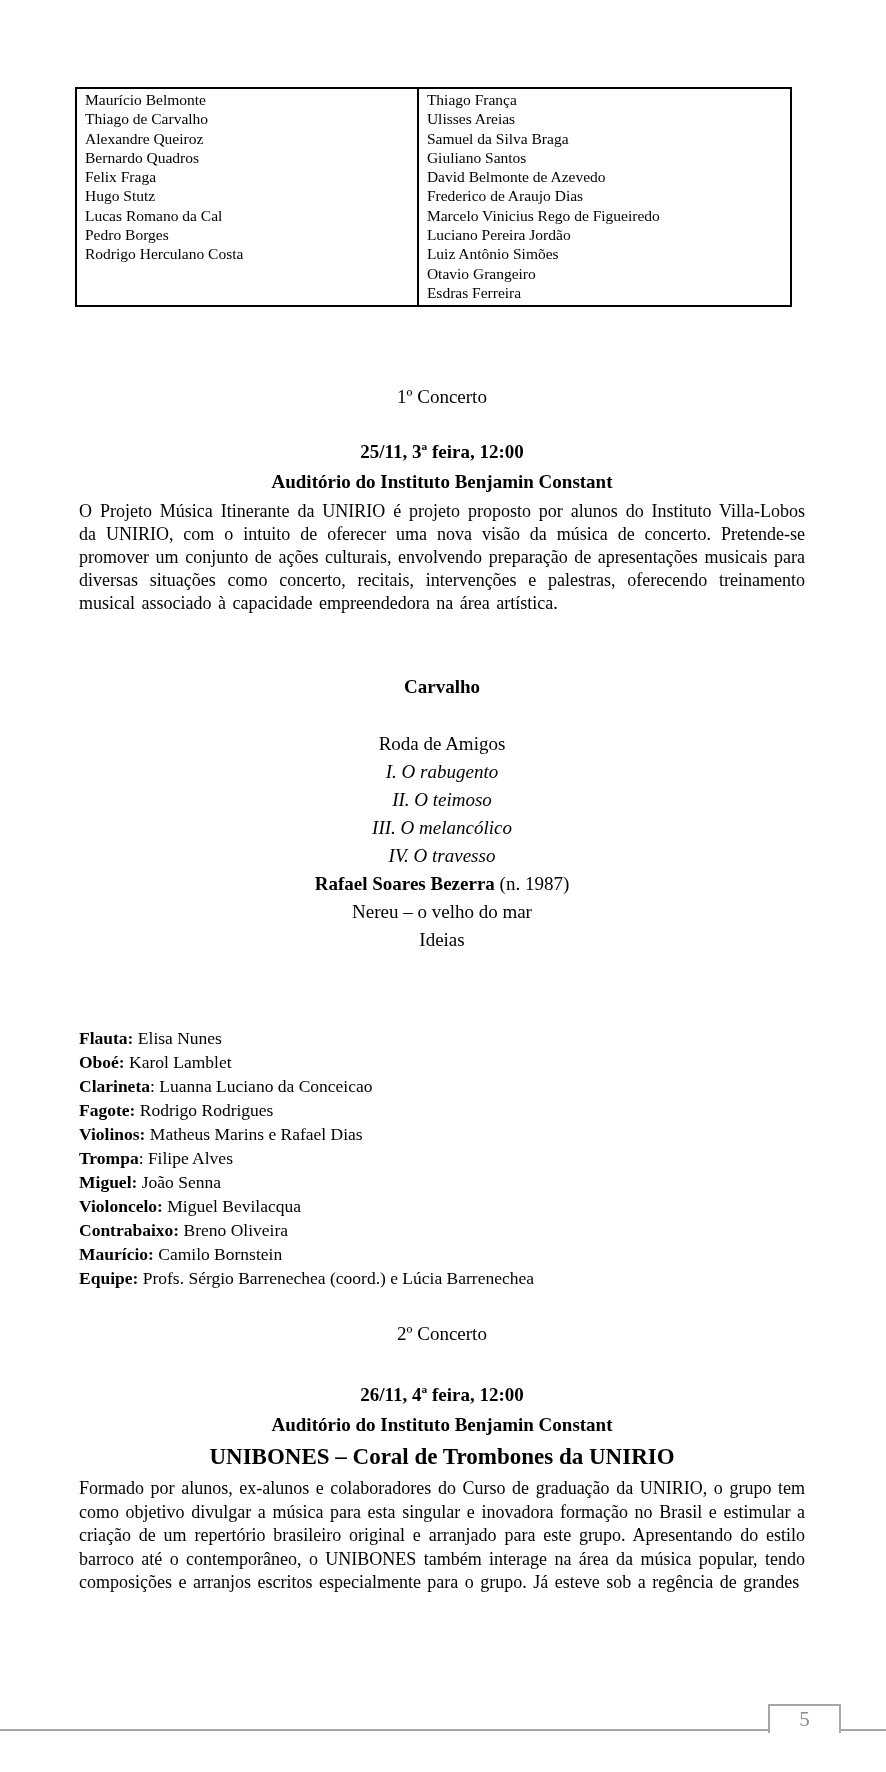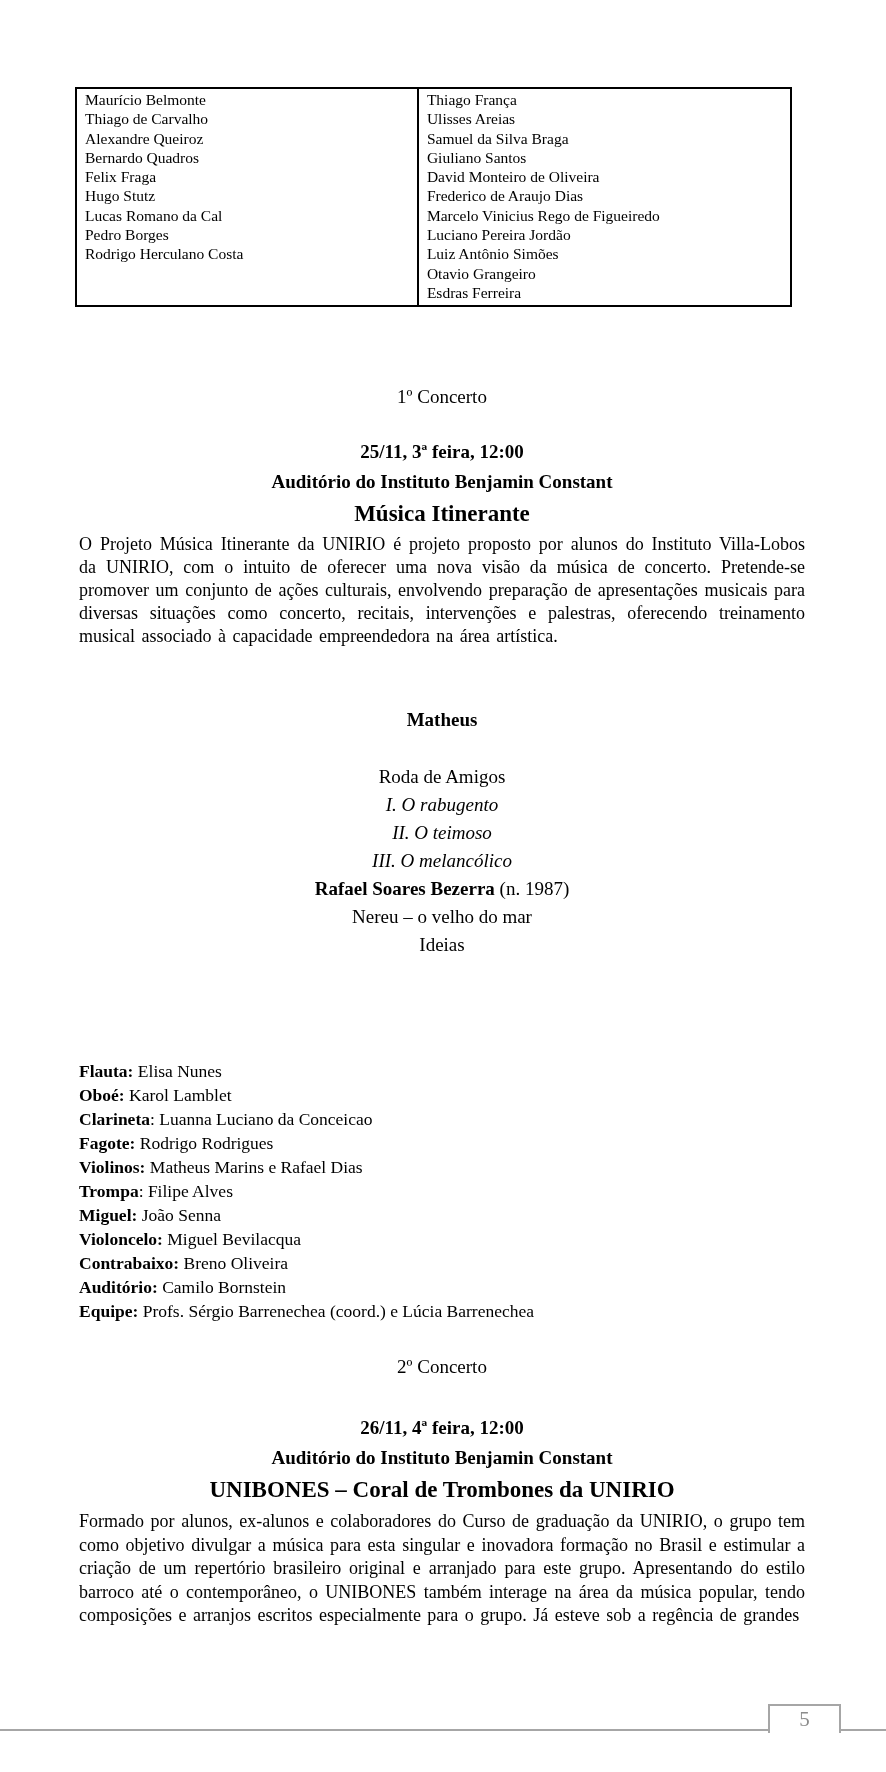--- a/index.html
+++ b/index.html
@@ -101,65 +101,65 @@
           <div class="roster-name">Hugo Stutz</div>
           <div class="roster-name">Lucas Romano da Cal</div>
           <div class="roster-name">Pedro Borges</div>
           <div class="roster-name">Rodrigo Herculano Costa</div>
         </td>
         <td>
           <div class="roster-name">Thiago França</div>
           <div class="roster-name">Ulisses Areias</div>
           <div class="roster-name">Samuel da Silva Braga</div>
           <div class="roster-name">Giuliano Santos</div>
-          <div class="roster-name">David Monteiro de Oliveira</div>
+          <div class="roster-name">David Belmonte de Azevedo</div>
           <div class="roster-name">Frederico de Araujo Dias</div>
           <div class="roster-name">Marcelo Vinicius Rego de Figueiredo</div>
           <div class="roster-name">Luciano Pereira Jordão</div>
           <div class="roster-name">Luiz Antônio Simões</div>
           <div class="roster-name">Otavio Grangeiro</div>
           <div class="roster-name">Esdras Ferreira</div>
         </td>
       </tr>
     </tbody>
       </table>
 
     <div class="center h-reg c1-heading">1º Concerto</div>
 
     <div class="center group1">
       <div class="hdr-line">25/11, 3ª feira, 12:00</div>
       <div class="hdr-line">Auditório do Instituto Benjamin Constant</div>
-      <div class="hdr-title">Música Itinerante</div>
     </div>
 
     <p class="body-par">O Projeto Música Itinerante da UNIRIO é projeto proposto por alunos do Instituto Villa-Lobos da UNIRIO, com o intuito de oferecer uma nova visão da música de concerto. Pretende-se promover um conjunto de ações culturais, envolvendo preparação de apresentações musicais para diversas situações como concerto, recitais, intervenções e palestras, oferecendo treinamento musical associado à capacidade empreendedora na área artística.</p>
 
-    <div class="center bold programa">Matheus</div>
+    <div class="center bold programa">Carvalho</div>
 
     <div class="center program-block">
       <div><span>Roda de Amigos</span></div>
       <div class="it"><span>I. O rabugento</span></div>
       <div class="it"><span>II. O teimoso</span></div>
       <div class="it"><span>III. O melancólico</span></div>
+      <div class="it"><span>IV. O travesso</span></div>
       <div><span class="bold">Rafael Soares Bezerra</span><span> (n. 1987)</span></div>
       <div><span>Nereu – o velho do mar</span></div>
       <div><span>Ideias</span></div>
     </div>
 
     <div class="performers">
       <div><span class="bold">Flauta:</span><span> Elisa Nunes</span></div>
       <div><span class="bold">Oboé:</span><span> Karol Lamblet</span></div>
       <div><span class="bold">Clarineta</span><span>: Luanna Luciano da Conceicao</span></div>
       <div><span class="bold">Fagote:</span><span> Rodrigo Rodrigues</span></div>
       <div><span class="bold">Violinos:</span><span> Matheus Marins e Rafael Dias</span></div>
       <div><span class="bold">Trompa</span><span>: Filipe Alves</span></div>
       <div><span class="bold">Miguel:</span><span> João Senna</span></div>
       <div><span class="bold">Violoncelo:</span><span> Miguel Bevilacqua</span></div>
       <div><span class="bold">Contrabaixo:</span><span> Breno Oliveira</span></div>
-      <div><span class="bold">Auditório:</span><span> Camilo Bornstein</span></div>
+      <div><span class="bold">Maurício:</span><span> Camilo Bornstein</span></div>
       <div><span class="bold">Equipe:</span><span> Profs. Sérgio Barrenechea (coord.) e Lúcia Barrenechea</span></div>
     </div>
 
     <div class="center h-reg c2-heading">2º Concerto</div>
 
     <div class="center group2">
       <div class="hdr-line">26/11, 4ª feira, 12:00</div>
       <div class="hdr-line">Auditório do Instituto Benjamin Constant</div>
       <div class="hdr-title">UNIBONES – Coral de Trombones da UNIRIO</div>
     </div>

